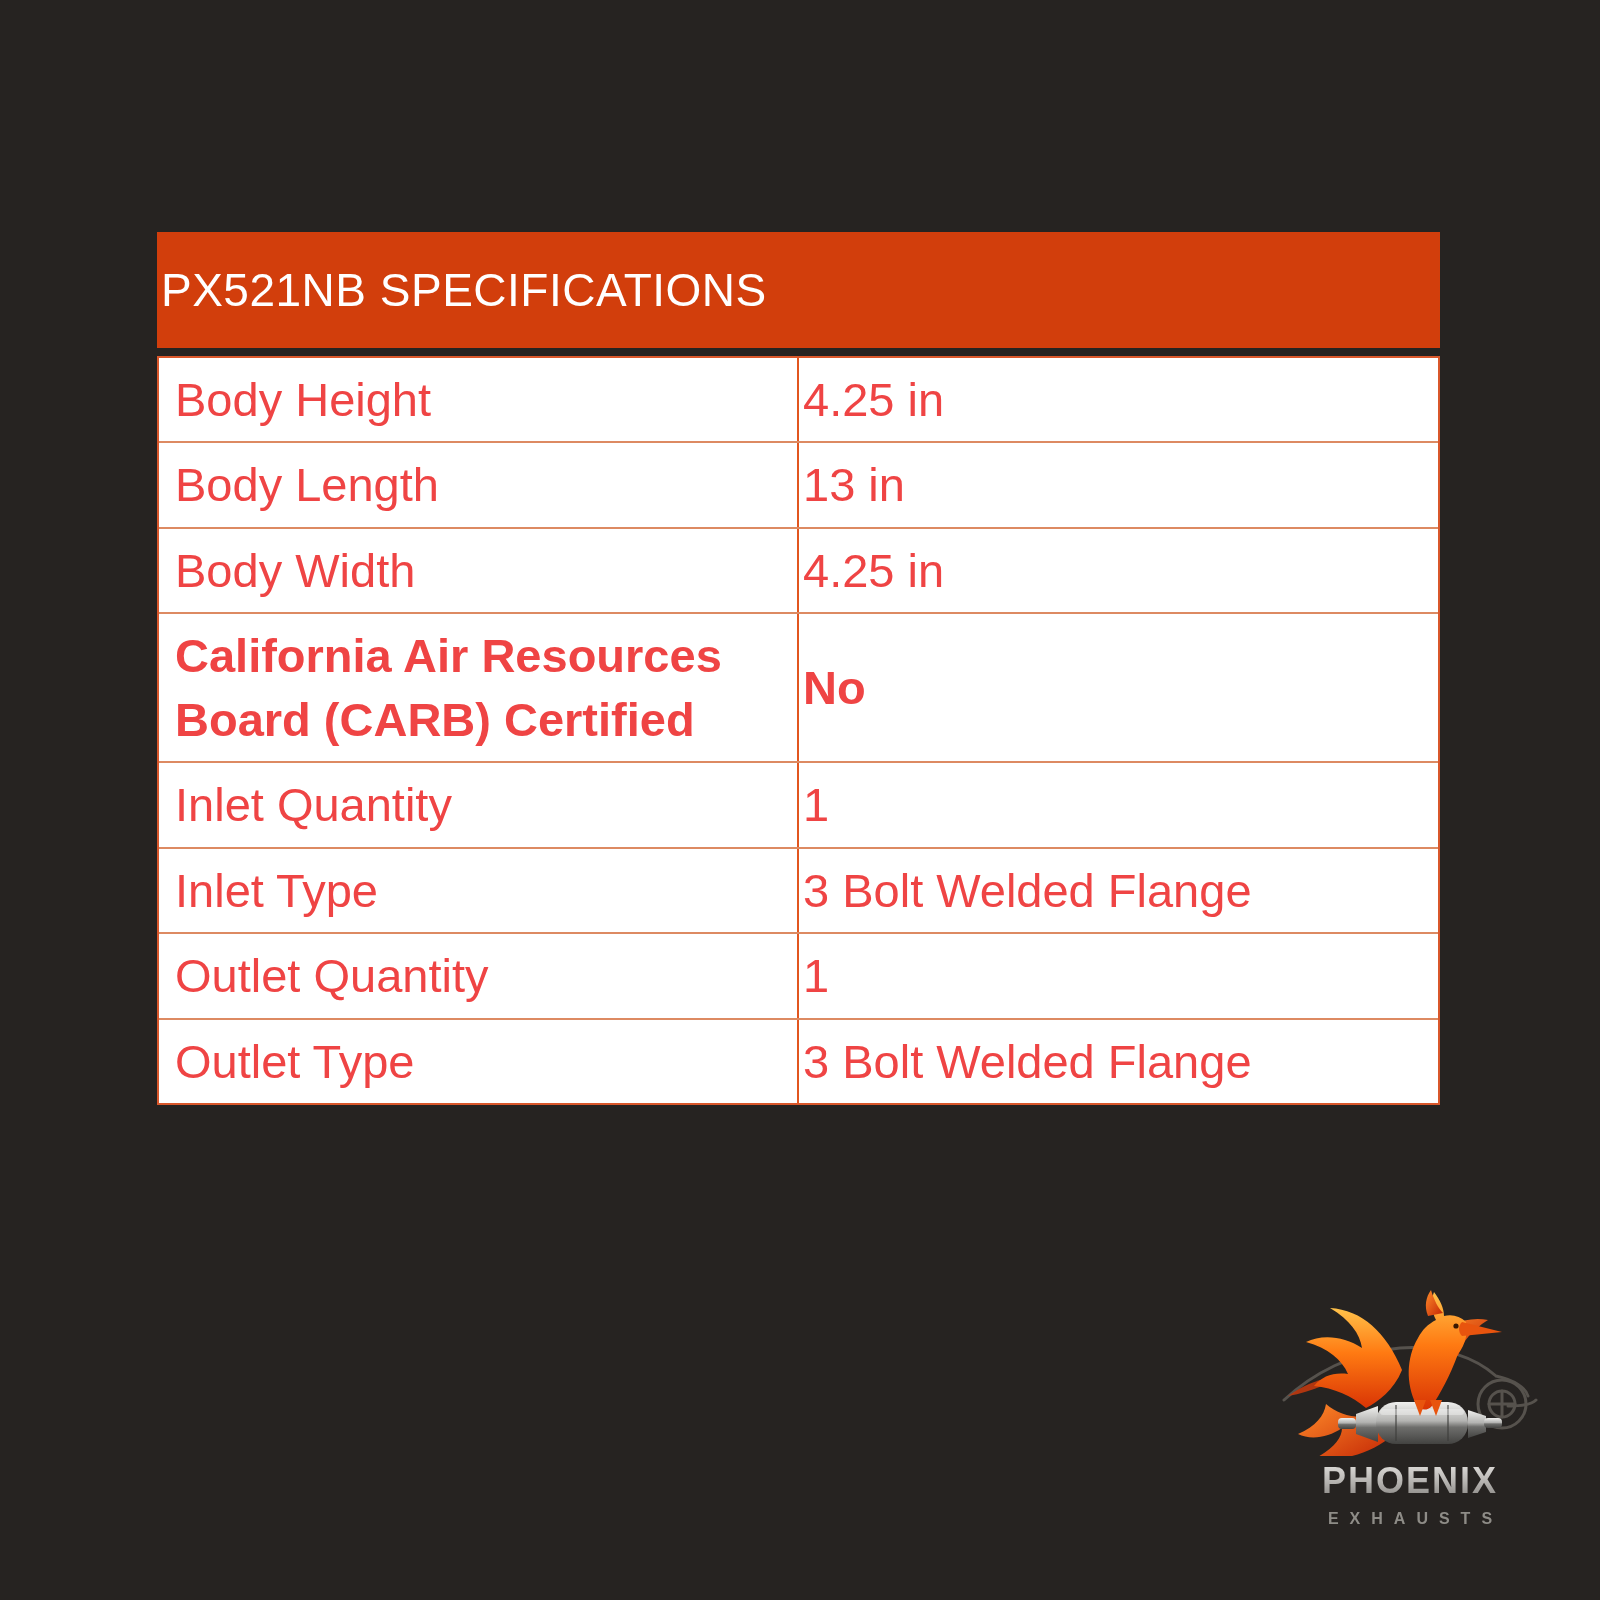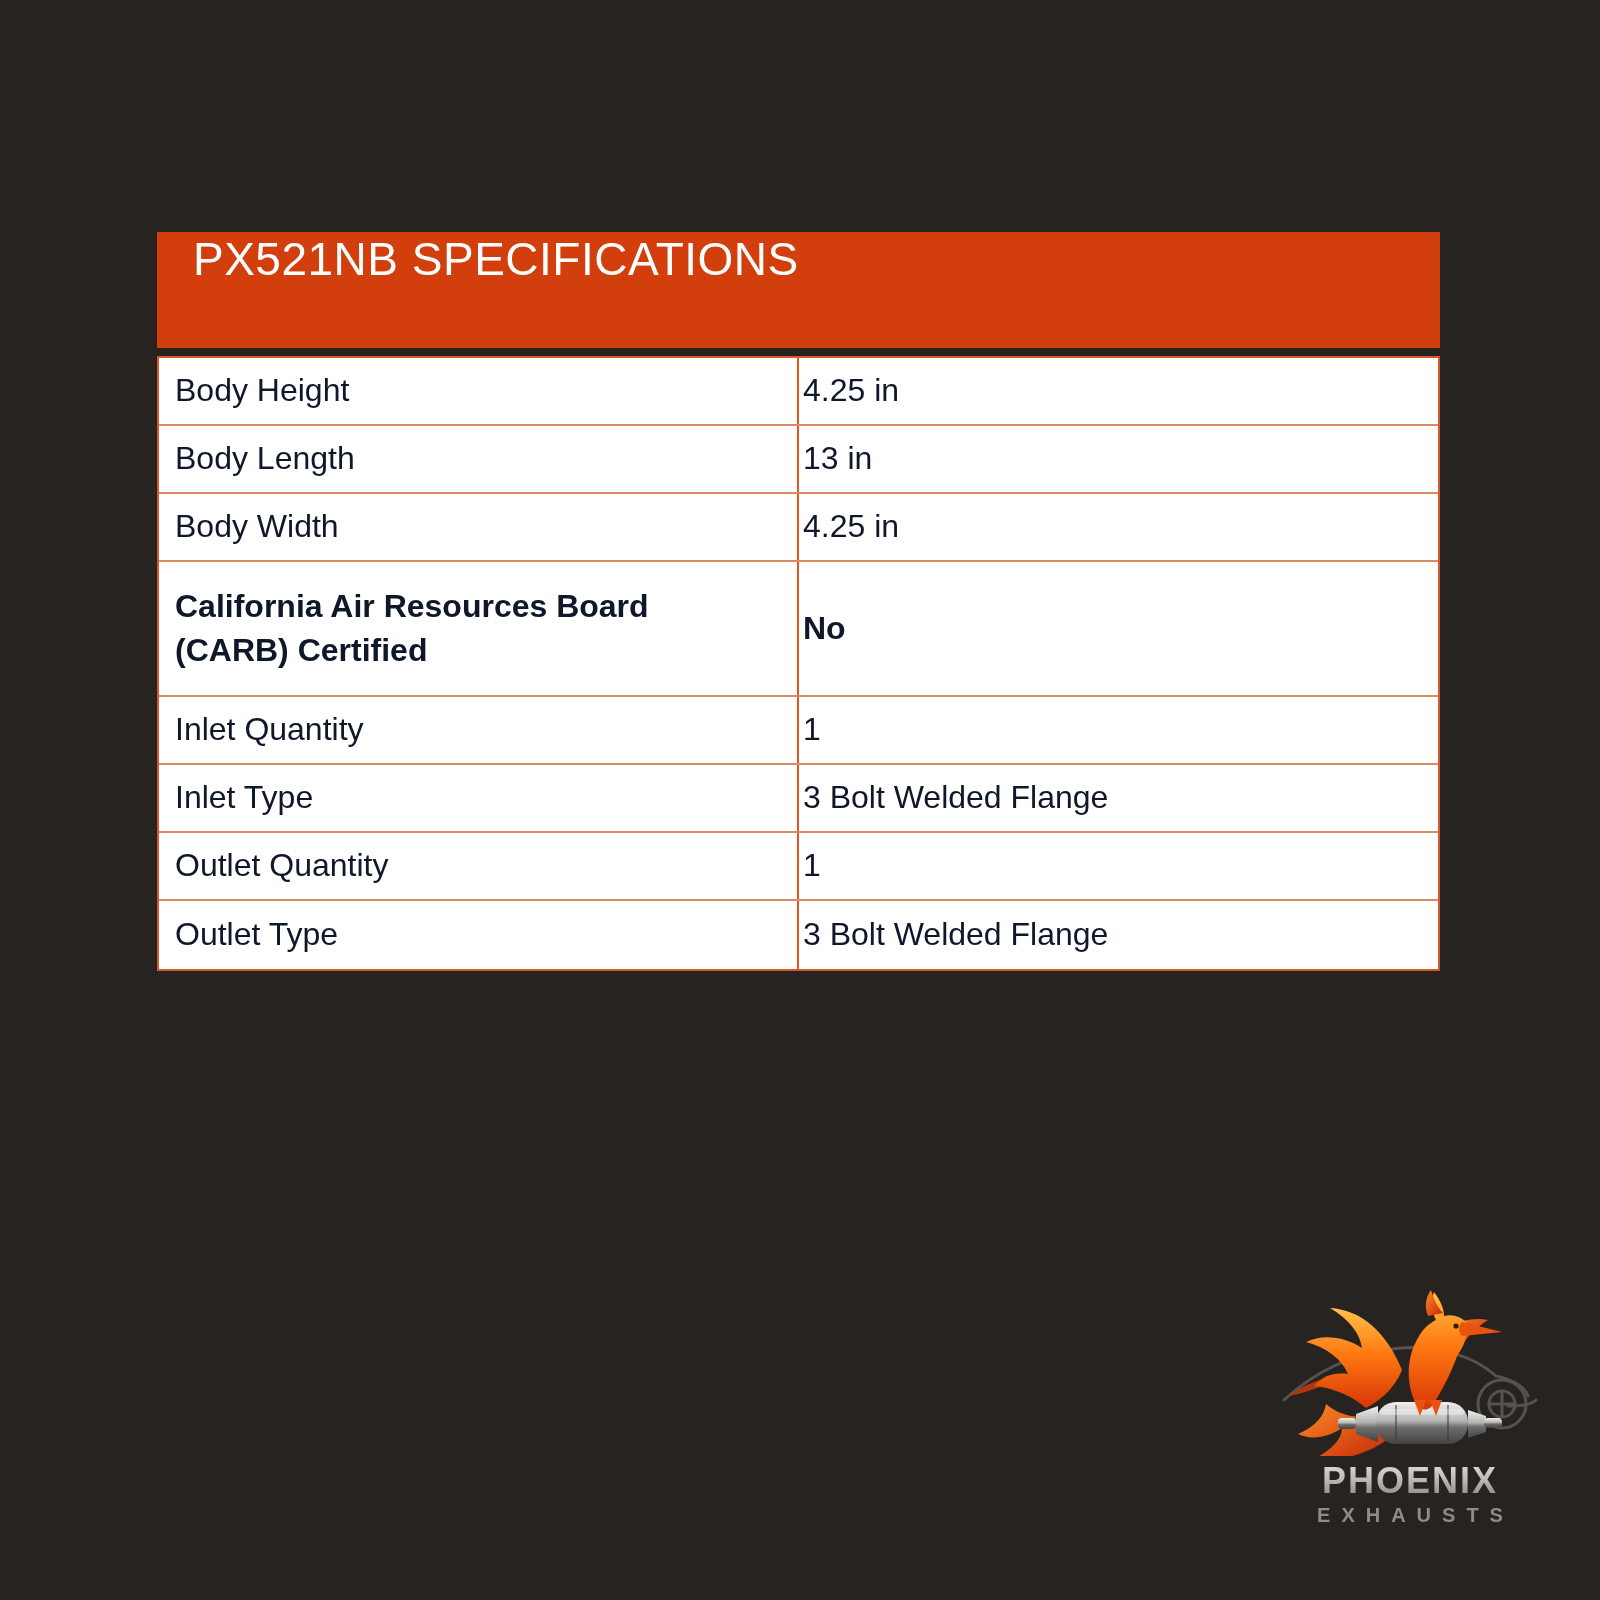--- a/index.html
+++ b/index.html
@@ -11,22 +11,22 @@
     overflow:hidden;
     font-family:"Liberation Sans", sans-serif;
   }
 
   
   .spec-header {
     position:absolute;
     left:157px; top:232px;
     width:1283px; height:116px;
     background:#d23e0c;
-    display:flex; align-items:flex-start;
-    padding-left:36px;
+    display:flex; align-items:center;
+    padding-left:4px;
   }
   .spec-header .title {
     color:#ffffff;
     font-size:46px;
     font-weight:400;
     letter-spacing:0.5px;
   }
 
   
   .spec-table {
@@ -38,22 +38,22 @@
   }
   .spec-row {
     display:grid;
     grid-template-columns:640px 1fr;
     min-height:68px;
   }
   .spec-row:not(:last-child) { border-bottom:2px solid #dd8a62; }
   .spec-row.tall { min-height:135px;font-weight:bold; }
   .cell {
     display:flex; align-items:center;
-    font-size:32px;
-    color:#0f172a;
+    font-size:47px;
+    color:#ef4444;
     line-height:1.35;
   }
   .cell.label {
     padding:10px 60px 10px 16px;
     border-right:2px solid #e2561f;
   }
   .cell.value {
     padding:10px 20px 10px 4px;
   }
 
@@ -69,22 +69,22 @@
     margin-top:4px;
     font-size:36px;
     font-weight:bold;
     letter-spacing:2px;
     background:linear-gradient(180deg,#e6e4e1 0%,#bdbbb8 45%,#807e7b 100%);
     -webkit-background-clip:text;
     background-clip:text;
     color:transparent;
   }
   .brand-sub {
-    margin-top:2px;
-    font-size:20px;
+    margin-top:8px;
+    font-size:16px;
     font-weight:600;
     letter-spacing:11px;
     text-indent:11px;
     color:#8e8c87;
   }
 </style>
 </head>
 <body>
 
 <div class="canvas">

